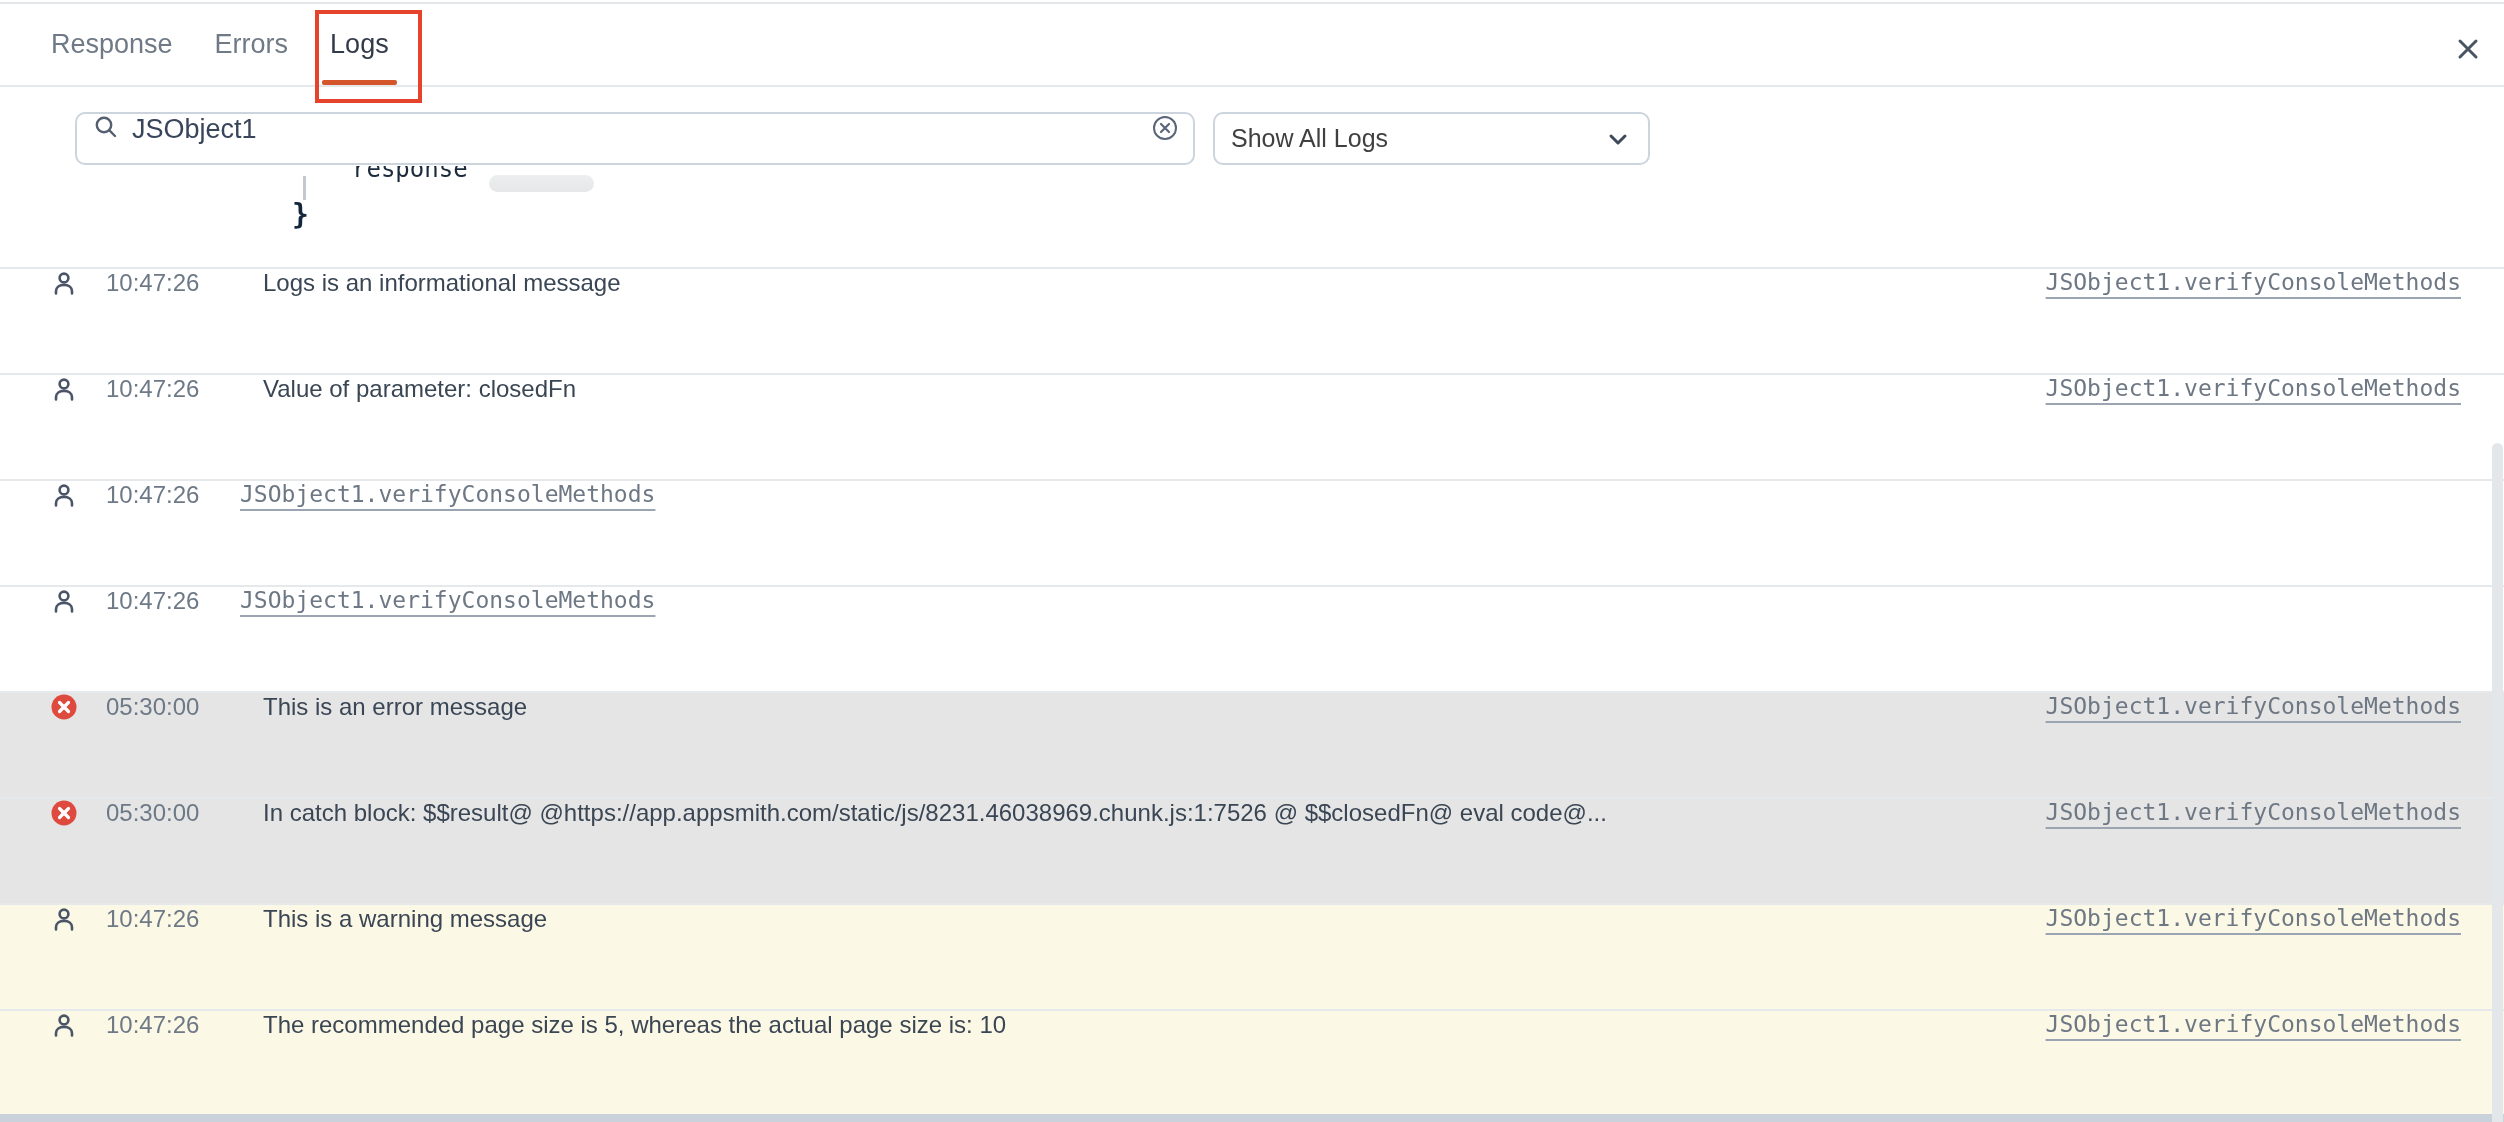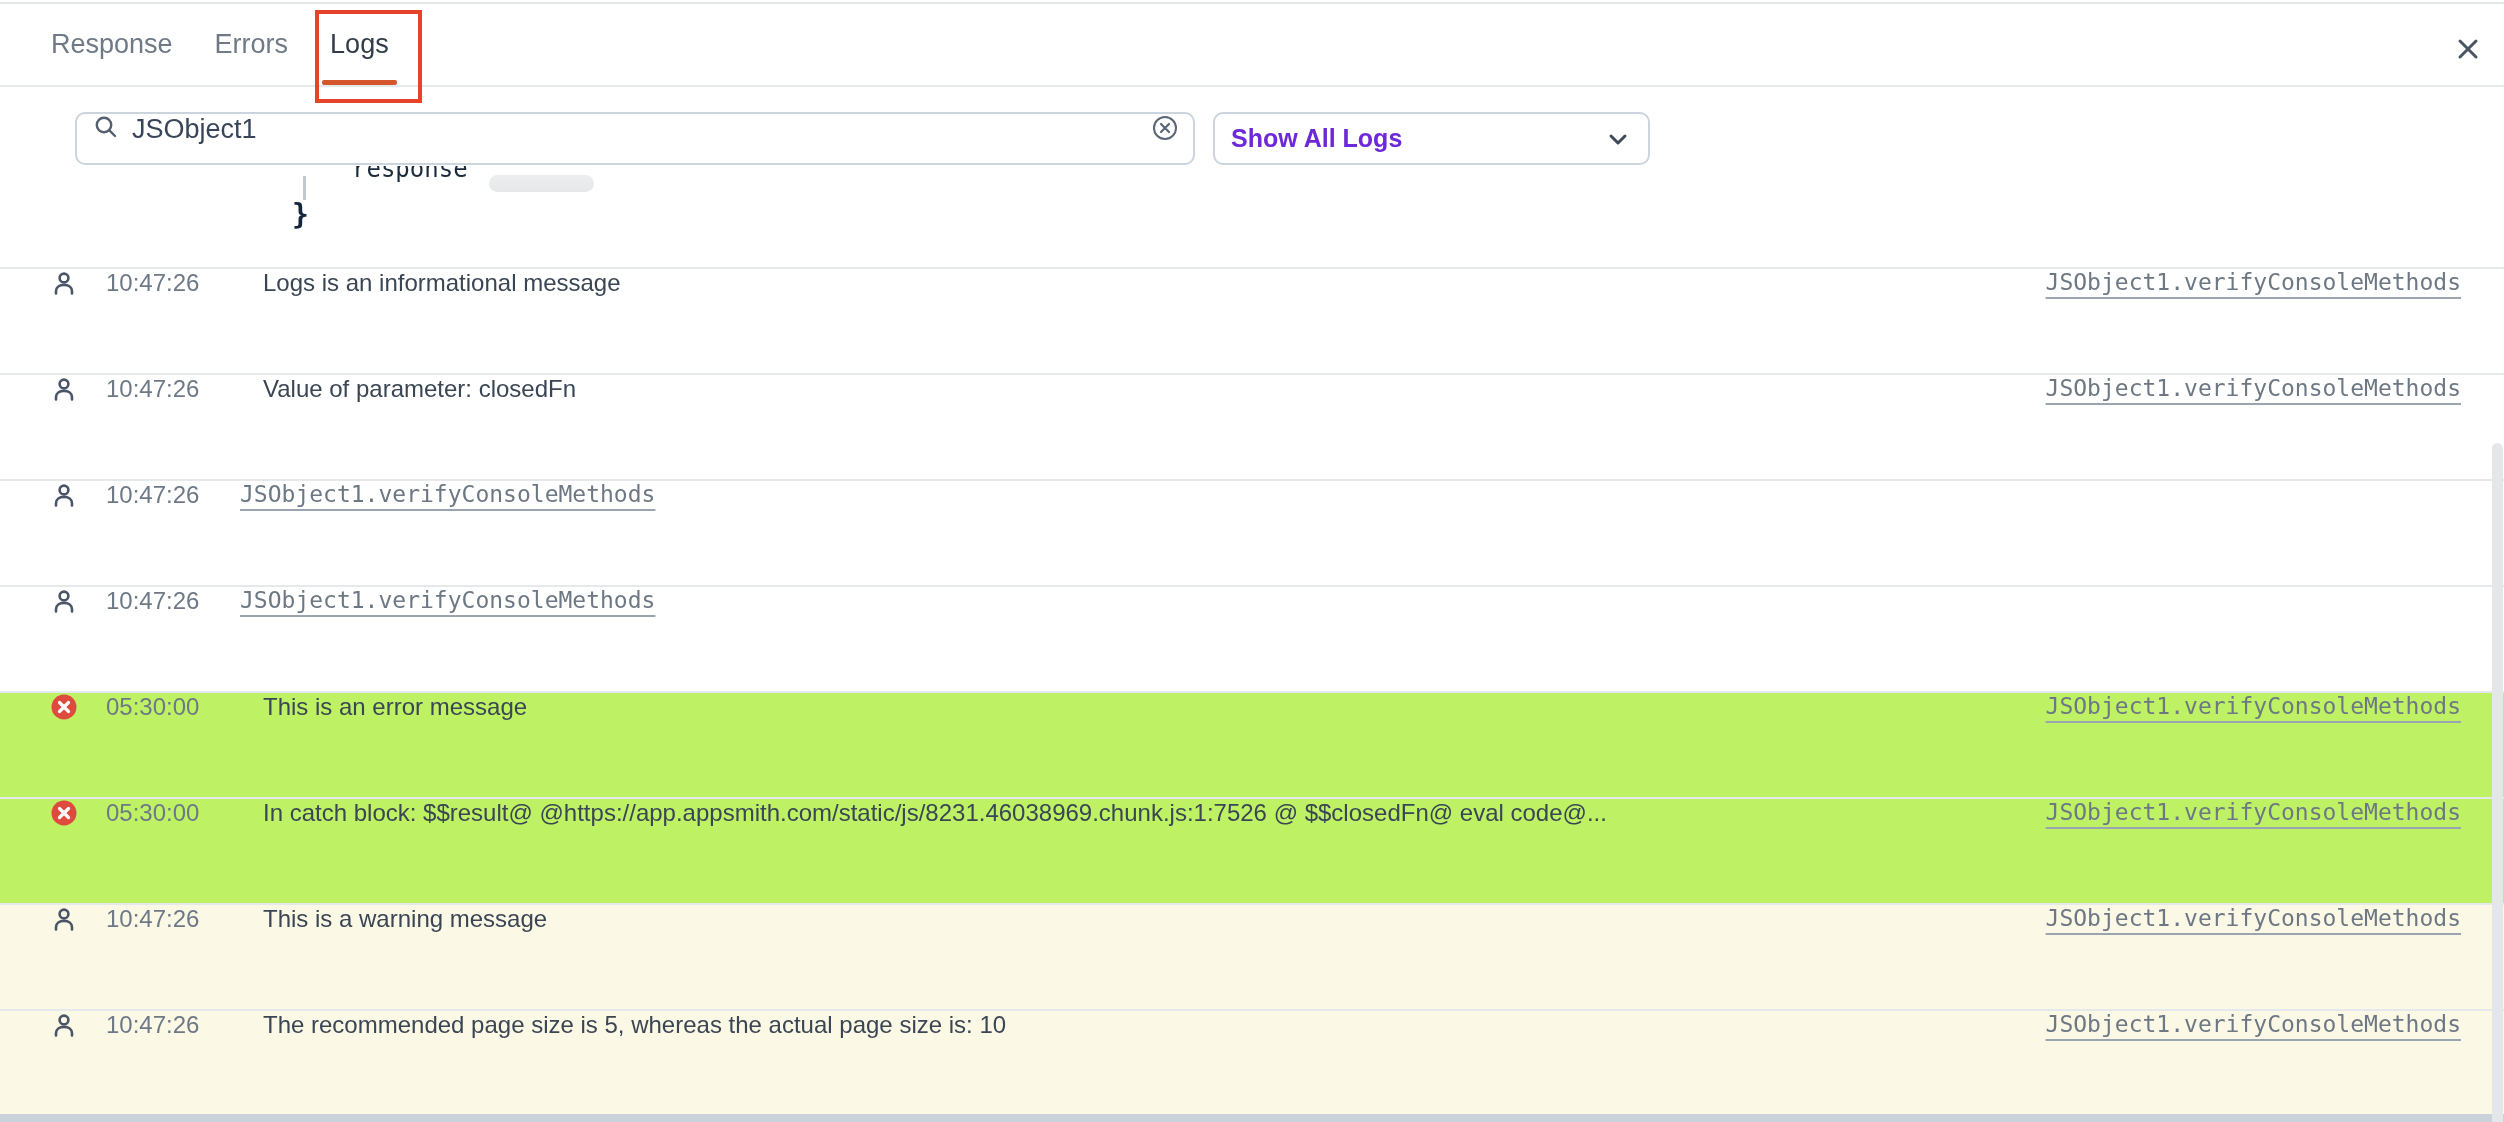--- a/index.html
+++ b/index.html
@@ -26,37 +26,37 @@
   .ban-wrap { position:absolute; left:20px; top:120px; width:34px; height:34px; cursor:pointer; }
   .search-box { position:absolute; left:75px; top:112px; width:1120px; height:53px;
          border:2px solid #CCD4DE; border-radius:10px; background:#fff;
          display:flex; align-items:flex-start; padding:0 14px 0 16px; z-index:11; }
   .search-box input { border:none; outline:none; flex:1; font-size:27px; color:#39455A;
          margin-left:13px; font-family:"Liberation Sans", sans-serif; background:transparent; }
   .clear-wrap { width:28px; height:28px; cursor:pointer; flex:none; }
   .dropdown { position:absolute; left:1213px; top:112px; width:437px; height:53px;
          border:2px solid #CCD4DE; border-radius:10px; background:#fff;
          display:flex; align-items:center; padding:0 18px 0 16px; cursor:pointer; z-index:11; }
-  .dropdown .dd-label { flex:1; font-size:25px; color:#6d28d9;font-weight:bold; }
+  .dropdown .dd-label { flex:1; font-size:25px; color:#404040; }
 
   
   .code-fragment { position:absolute; left:0; top:166px; width:100%; height:101px; overflow:hidden; background:#fff; }
   .indent-line { position:absolute; left:303px; top:10px; width:3px; height:24px; background:#C3C8CE; }
   .code-key { position:absolute; left:352px; top:-9px; font-family:"DejaVu Sans Mono", monospace;
          font-size:24px; line-height:24px; color:#1C2B3C; }
   .skeleton-pill { position:absolute; left:489px; top:9px; width:105px; height:17px; border-radius:9px;
          background:linear-gradient(180deg,#EDEEEF,#E5E7E9); }
   .code-brace { position:absolute; left:292px; top:32px; font-family:"DejaVu Sans Mono", monospace;
          font-weight:bold; font-size:28px; color:#13263B; }
 
   
   .rows { position:absolute; top:267px; left:0; width:100%; }
   .log-row { height:106px; display:flex; background:#fff;
          border-top:2px solid #E6E9EB; cursor:pointer; }
-  .log-row.error { background:#bef264; }
+  .log-row.error { background:#e5e5e5; }
   .log-row.warning { background:#FCF8E6; }
   .row-icon { width:28px; height:28px; margin-left:50px; flex:none;
          display:flex; align-items:center; justify-content:center; }
   .row-time { width:110px; margin-left:28px; flex:none; font-size:24px; color:#6E7987; }
   .row-message { margin-left:47px; font-size:24px; color:#3A4654; white-space:nowrap;
          overflow:hidden; text-overflow:ellipsis; flex:1; }
   .row-source { margin-left:24px; margin-right:43px; flex:none;
          font-family:"DejaVu Sans Mono", monospace; font-size:23px; color:#6D7884;
          text-decoration:underline; text-decoration-color:#9AA5B1; text-underline-offset:7px; }
 

